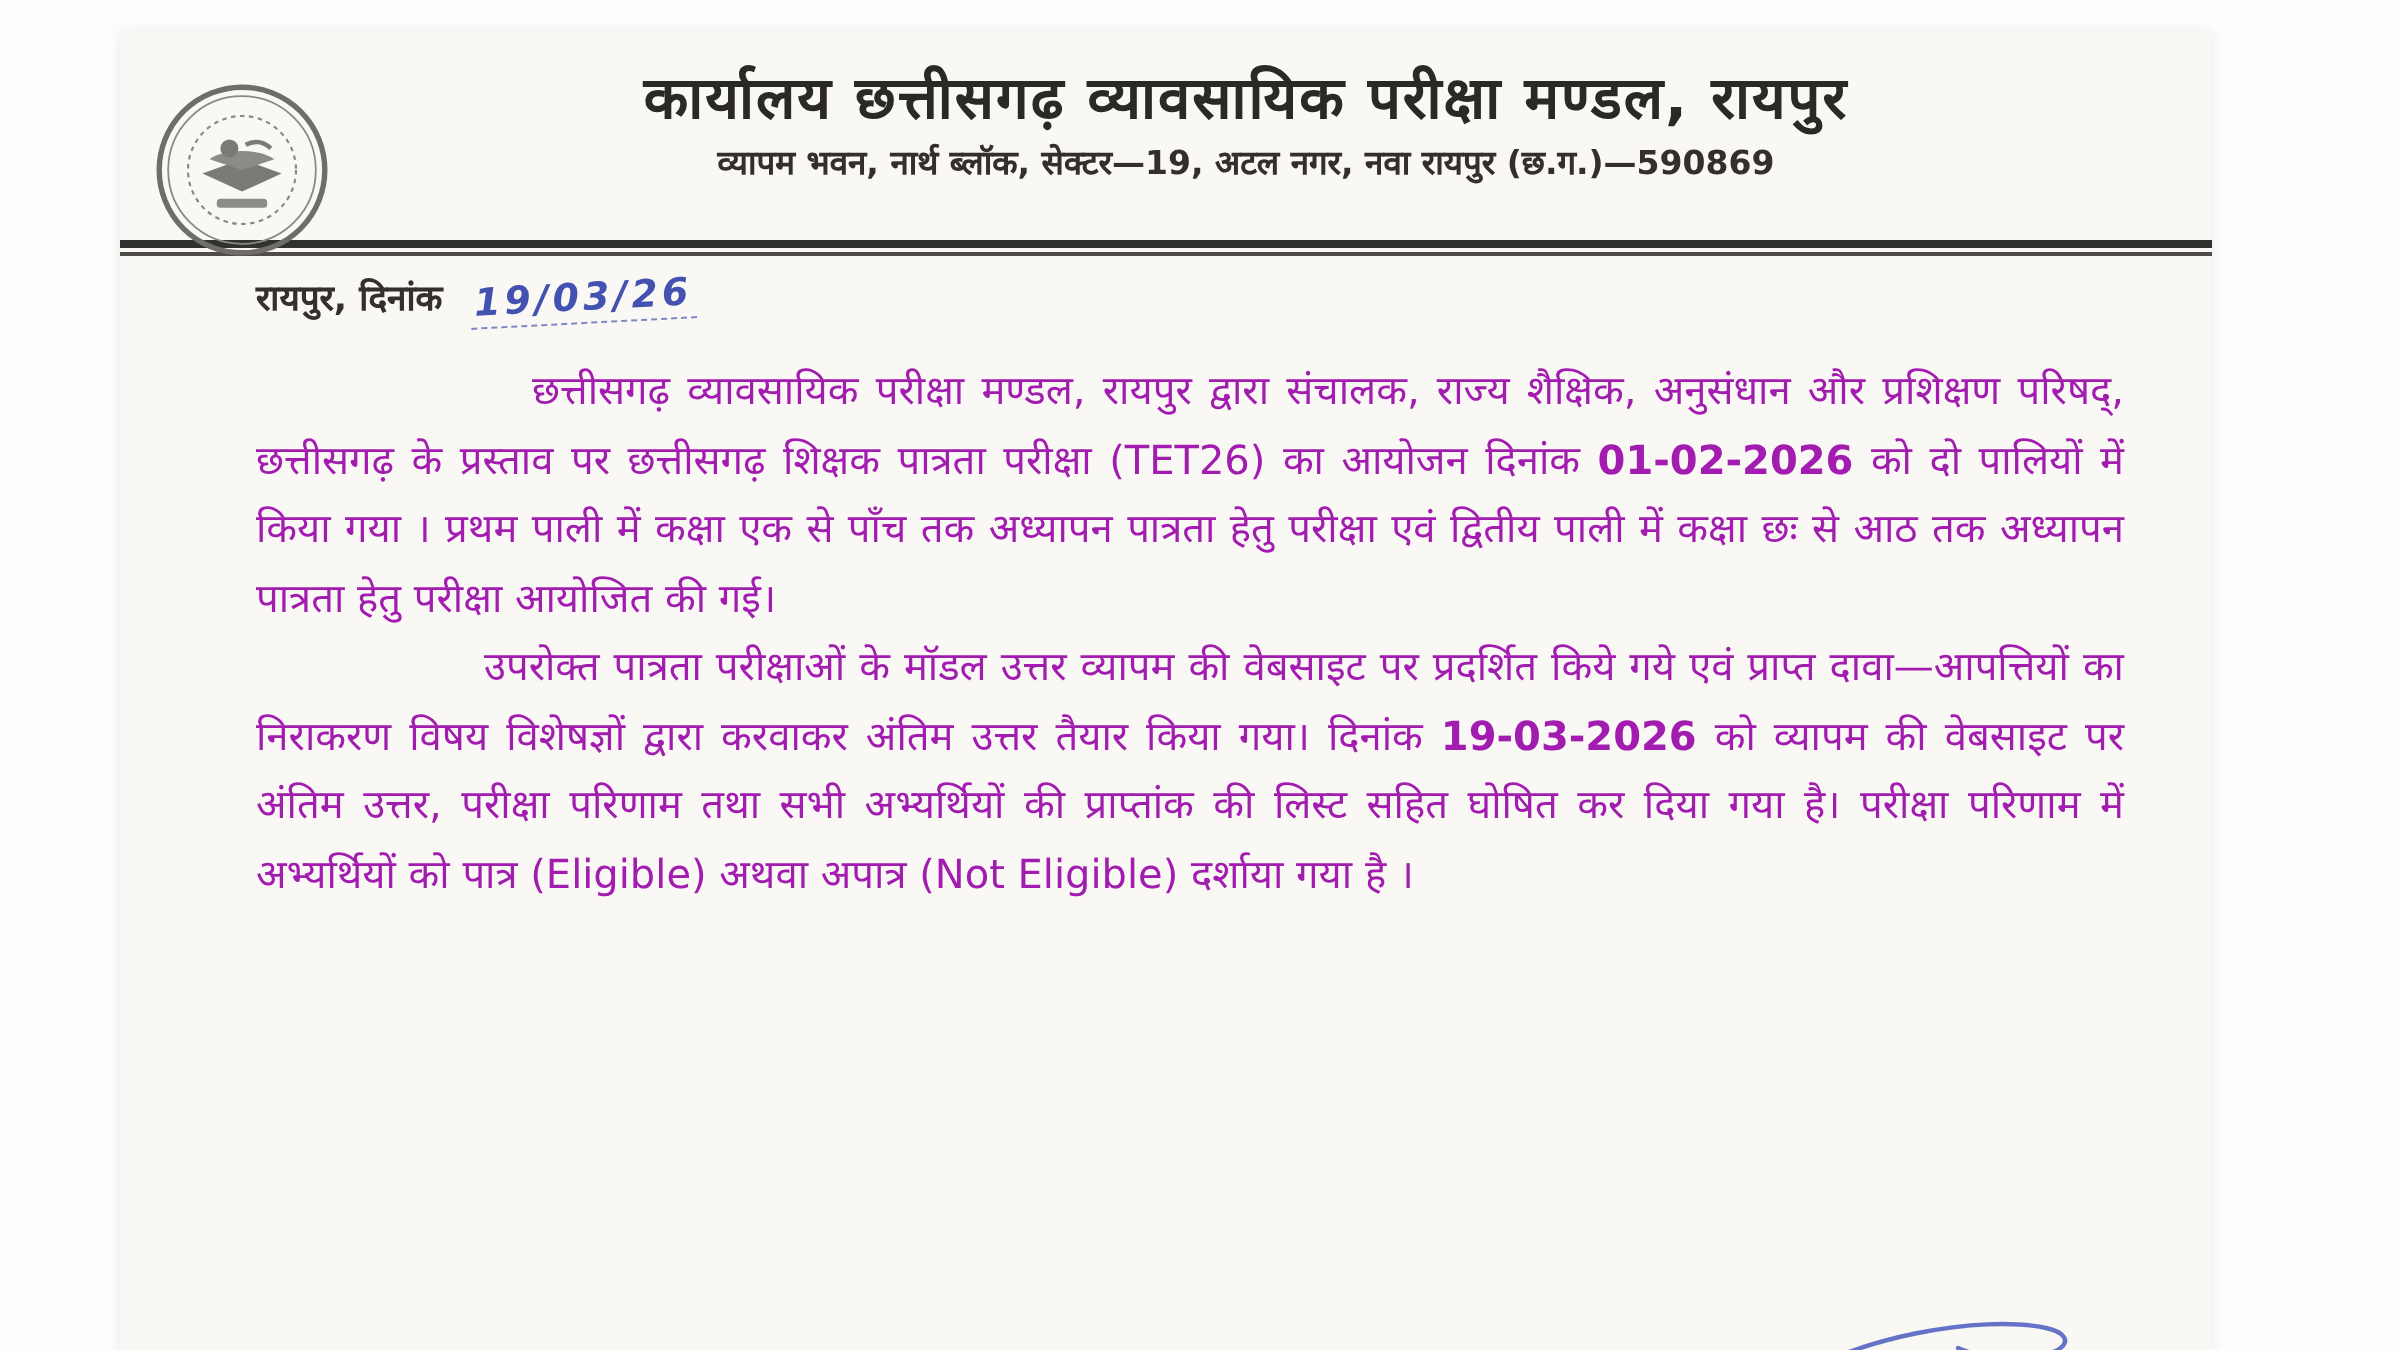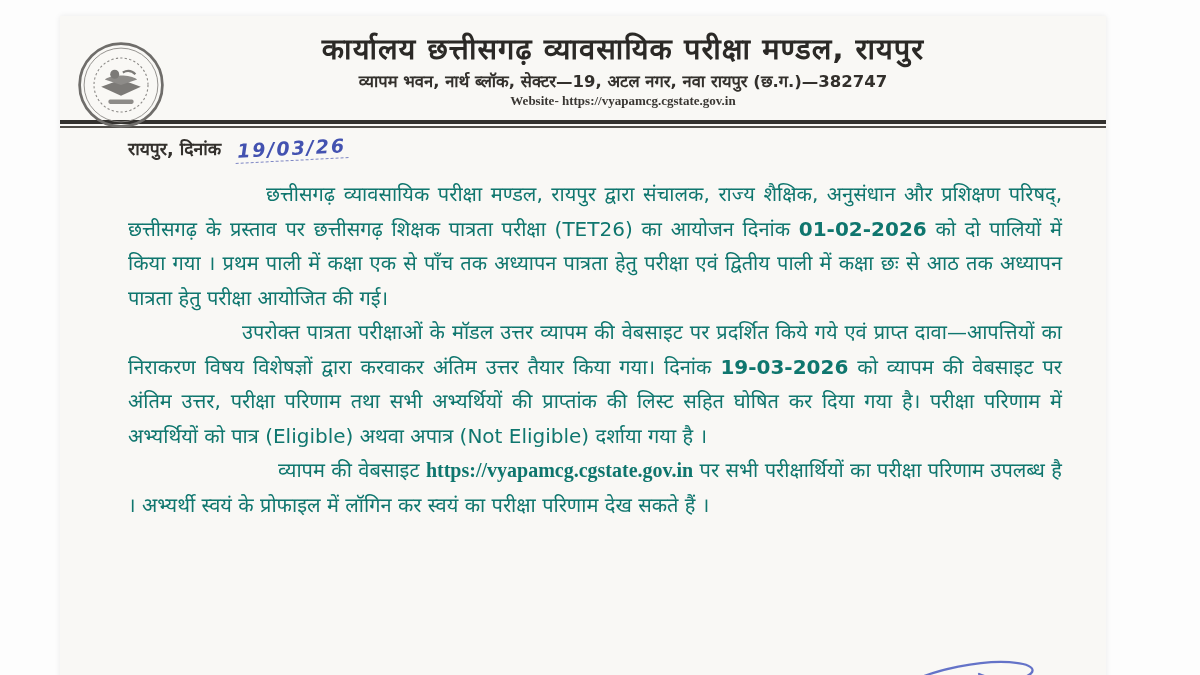--- a/index.html
+++ b/index.html
@@ -31,21 +31,21 @@
                border-bottom:1.6px dashed rgba(62,76,170,0.65); padding:0 2px 1px; }
 
   
   .subject { margin-top:16px; text-align:center; font-weight:bold; font-size:21px;
              line-height:28px; color:#2c2a27; }
   .subject span { text-decoration:underline; text-underline-offset:4px;
                   text-decoration-thickness:1.5px; }
 
   
   .bodytext { margin:16px 44px 0 68px; text-align:justify; font-size:20px;
-              line-height:34.5px; color:#0f766e; }
+              line-height:34.5px; color:#a21caf; }
   .bodytext p { text-align:justify; }
   .p1 { text-indent:138px; }
   .p2 { text-indent:114px; }
   .p3 { text-indent:150px; }
   .b  { font-weight:bold; }
   .latin { font-family:"Liberation Serif","DejaVu Serif",serif; font-weight:bold; }
 
   .pen-squiggle { position:absolute; right:55px; bottom:-6px; }
 </style>
 </head>
@@ -60,38 +60,36 @@
         <circle cx="50" cy="50" r="41" fill="none" stroke="#8a8885" stroke-width="1"></circle>
         <circle cx="50" cy="50" r="30" fill="none" stroke="#8a8885" stroke-width="1.2" stroke-dasharray="2.5 2.5"></circle>
         <path d="M28 52 L50 62 L72 52 L50 44 Z" fill="#7c7a77"></path>
         <path d="M32 44 C40 38 60 38 68 44 L50 50 Z" fill="#8d8b88"></path>
         <circle cx="43" cy="38" r="5" fill="#7c7a77"></circle>
         <path d="M52 36 q8 -4 14 2" stroke="#7c7a77" stroke-width="2.5" fill="none"></path>
         <rect x="36" y="66" width="28" height="5" rx="2" fill="#8d8b88"></rect>
       </svg>
       <div class="head-center">
         <div class="org-name">कार्यालय छत्तीसगढ़ व्यावसायिक परीक्षा मण्डल, रायपुर</div>
-        <div class="org-address">व्यापम भवन, नार्थ ब्लॉक,  सेक्टर—19, अटल नगर, नवा रायपुर (छ.ग.)—382747</div>
-        <div class="org-site">Website- https://vyapamcg.cgstate.gov.in</div>
+        <div class="org-address">व्यापम भवन, नार्थ ब्लॉक,  सेक्टर—19, अटल नगर, नवा रायपुर (छ.ग.)—590869</div>
       </div>
     </div>
     <div class="rule"></div>
 
     <div class="refrow">
       <div>
         <span>रायपुर, दिनांक</span>
         <span class="hand date-hand">19/03/26</span>
       </div>
     </div>
 
 
     <div class="bodytext">
       <p class="p1"><span>छत्तीसगढ़ व्यावसायिक परीक्षा मण्डल, रायपुर द्वारा संचालक, राज्य शैक्षिक, अनुसंधान और प्रशिक्षण परिषद्, छत्तीसगढ़ के प्रस्ताव पर छत्तीसगढ़ शिक्षक पात्रता परीक्षा (TET26) का आयोजन दिनांक </span><span class="b">01-02-2026</span><span> को दो पालियों में किया गया ।  प्रथम पाली में कक्षा एक से पाँच तक अध्यापन पात्रता हेतु परीक्षा एवं द्वितीय पाली में कक्षा छः से आठ तक अध्यापन पात्रता हेतु परीक्षा आयोजित की गई।</span></p>
       <p class="p2"><span>उपरोक्त पात्रता परीक्षाओं के मॉडल उत्तर व्यापम की वेबसाइट पर प्रदर्शित किये गये एवं प्राप्त दावा—आपत्तियों का निराकरण विषय विशेषज्ञों द्वारा करवाकर अंतिम उत्तर तैयार किया गया। दिनांक </span><span class="b">19-03-2026</span><span> को व्यापम की वेबसाइट पर अंतिम उत्तर, परीक्षा परिणाम तथा सभी अभ्यर्थियों की प्राप्तांक की लिस्ट सहित घोषित कर दिया गया है। परीक्षा परिणाम में अभ्यर्थियों को पात्र (Eligible) अथवा अपात्र (Not Eligible) दर्शाया गया है ।</span></p>
-      <p class="p3"><span>व्यापम की वेबसाइट </span><span class="b latin">https://vyapamcg.cgstate.gov.in</span><span> पर सभी परीक्षार्थियों का परीक्षा परिणाम उपलब्ध है । अभ्यर्थी स्वयं के प्रोफाइल में लॉगिन कर स्वयं का परीक्षा परिणाम देख सकते हैं ।</span></p>
     </div>
 
     <svg class="pen-squiggle" width="160" height="42" viewBox="0 0 160 42">
       <path d="M4 36 C34 14 100 2 132 9 C150 13 142 25 112 24 C100 23 92 21 88 19" fill="none" stroke="#4a5cc0" stroke-width="2.2" stroke-linecap="round" opacity="0.85"></path>
     </svg>
 
   </div>
 </div>
 
 </body></html>

